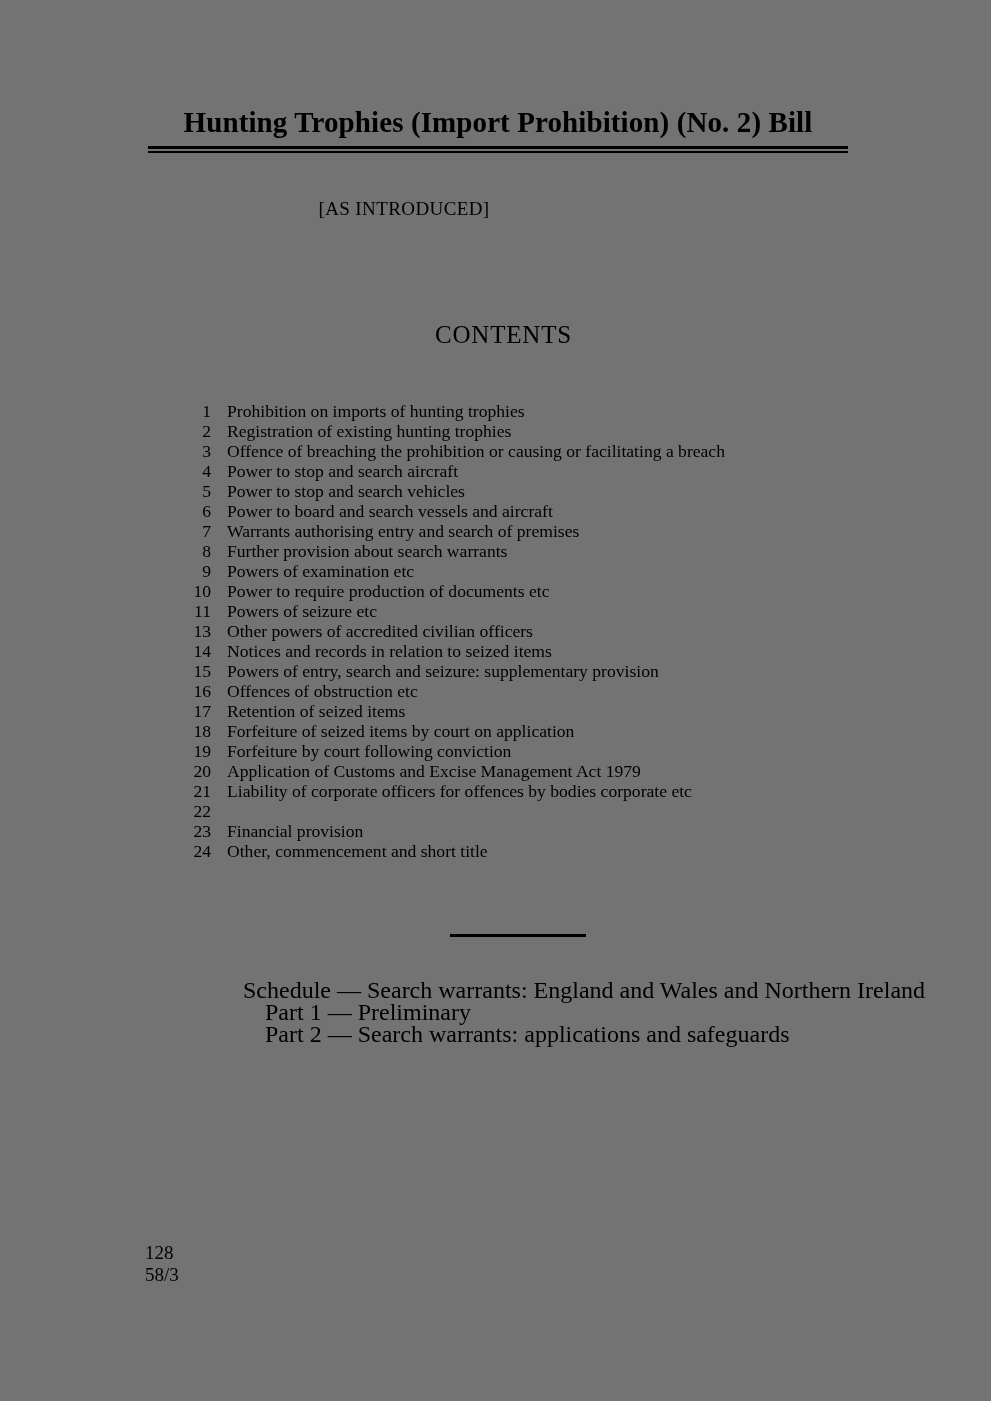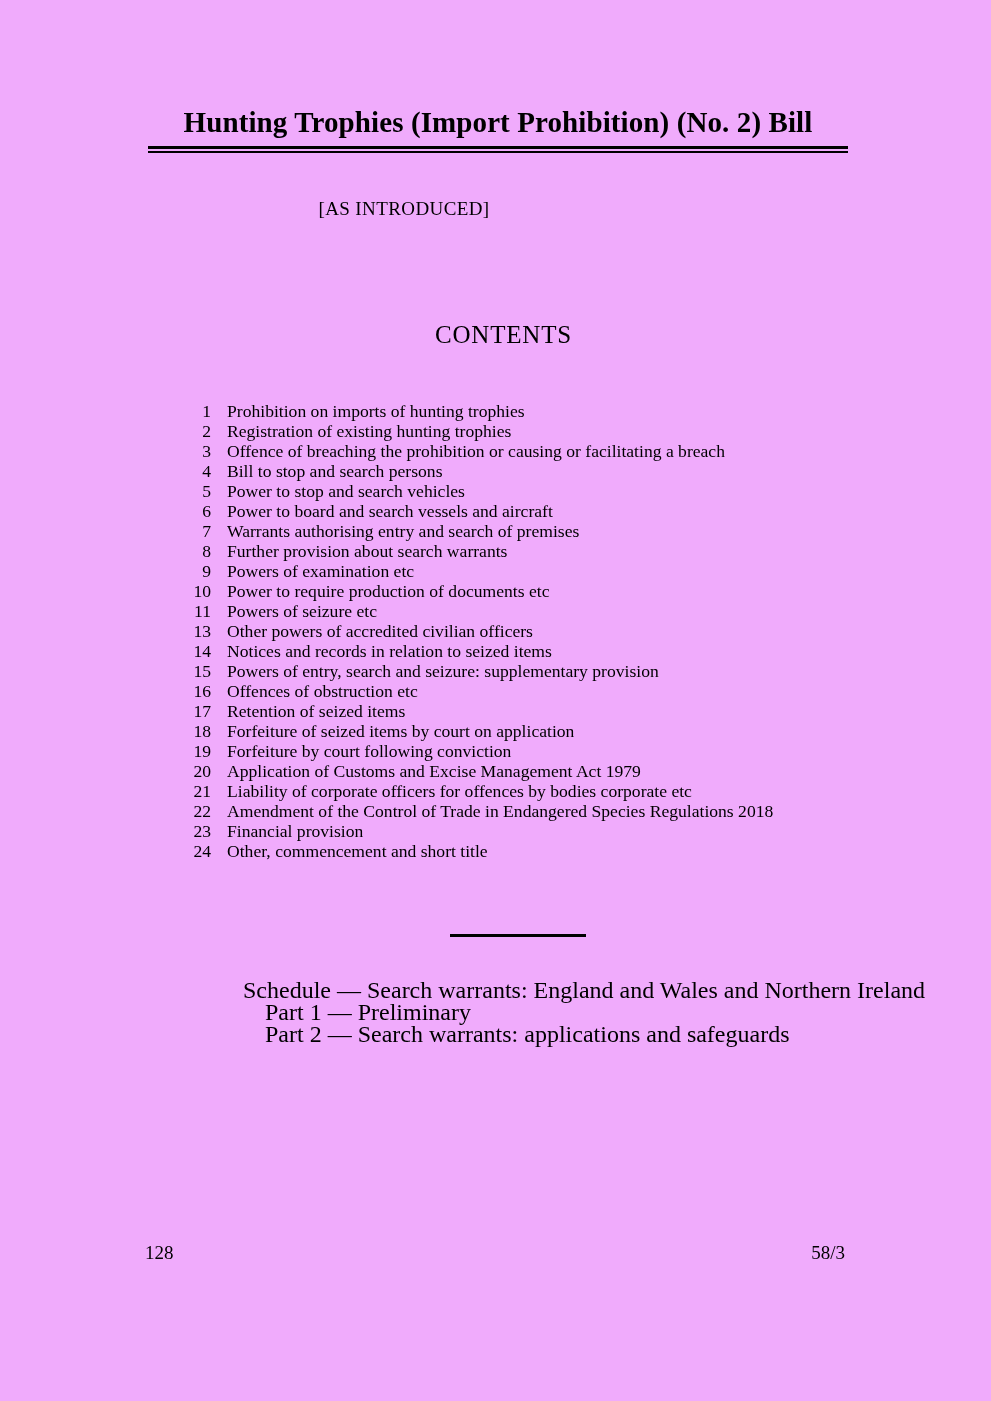--- a/index.html
+++ b/index.html
@@ -4,21 +4,21 @@
 <style>
   html, body {
     margin: 0;
     padding: 0;
     background: #ffffff;
   }
   .page {
     position: relative;
     width: 991px;
     height: 1401px;
-    background: #f0abfc;
+    background: #737373;
     font-family: "Liberation Serif", "DejaVu Serif", serif;
     color: #000000;
     overflow: hidden;
   }
 
   
   .title-block {
     position: absolute;
     left: 148px;
     top: 104px;
@@ -123,20 +123,21 @@
 
   
   .footer {
     position: absolute;
     left: 145px;
     top: 1242px;
     width: 700px;
     display: flex;
     justify-content: space-between;
     font-size: 19px;
+    flex-direction: column;
   }
 </style>
 </head>
 <body>
 
 <div class="page">
 
   <div class="title-block">
     <div class="doc-title">Hunting Trophies (Import Prohibition) (No. 2) Bill</div>
     <div class="rule-double">
@@ -158,21 +159,21 @@
     <div class="clause-row">
       <span class="clause-num">2</span>
       <span class="clause-label">Registration of existing hunting trophies</span>
     </div>
     <div class="clause-row">
       <span class="clause-num">3</span>
       <span class="clause-label">Offence of breaching the prohibition or causing or facilitating a breach</span>
     </div>
     <div class="clause-row">
       <span class="clause-num">4</span>
-      <span class="clause-label">Bill to stop and search persons</span>
+      <span class="clause-label">Power to stop and search aircraft</span>
     </div>
     <div class="clause-row">
       <span class="clause-num">5</span>
       <span class="clause-label">Power to stop and search vehicles</span>
     </div>
     <div class="clause-row">
       <span class="clause-num">6</span>
       <span class="clause-label">Power to board and search vessels and aircraft</span>
     </div>
     <div class="clause-row">
@@ -226,21 +227,20 @@
     <div class="clause-row">
       <span class="clause-num">20</span>
       <span class="clause-label">Application of Customs and Excise Management Act 1979</span>
     </div>
     <div class="clause-row">
       <span class="clause-num">21</span>
       <span class="clause-label">Liability of corporate officers for offences by bodies corporate etc</span>
     </div>
     <div class="clause-row">
       <span class="clause-num">22</span>
-      <span class="clause-label">Amendment of the Control of Trade in Endangered Species Regulations 2018</span>
     </div>
     <div class="clause-row">
       <span class="clause-num">23</span>
       <span class="clause-label">Financial provision</span>
     </div>
     <div class="clause-row">
       <span class="clause-num">24</span>
       <span class="clause-label">Other, commencement and short title</span>
     </div>
   </div>

